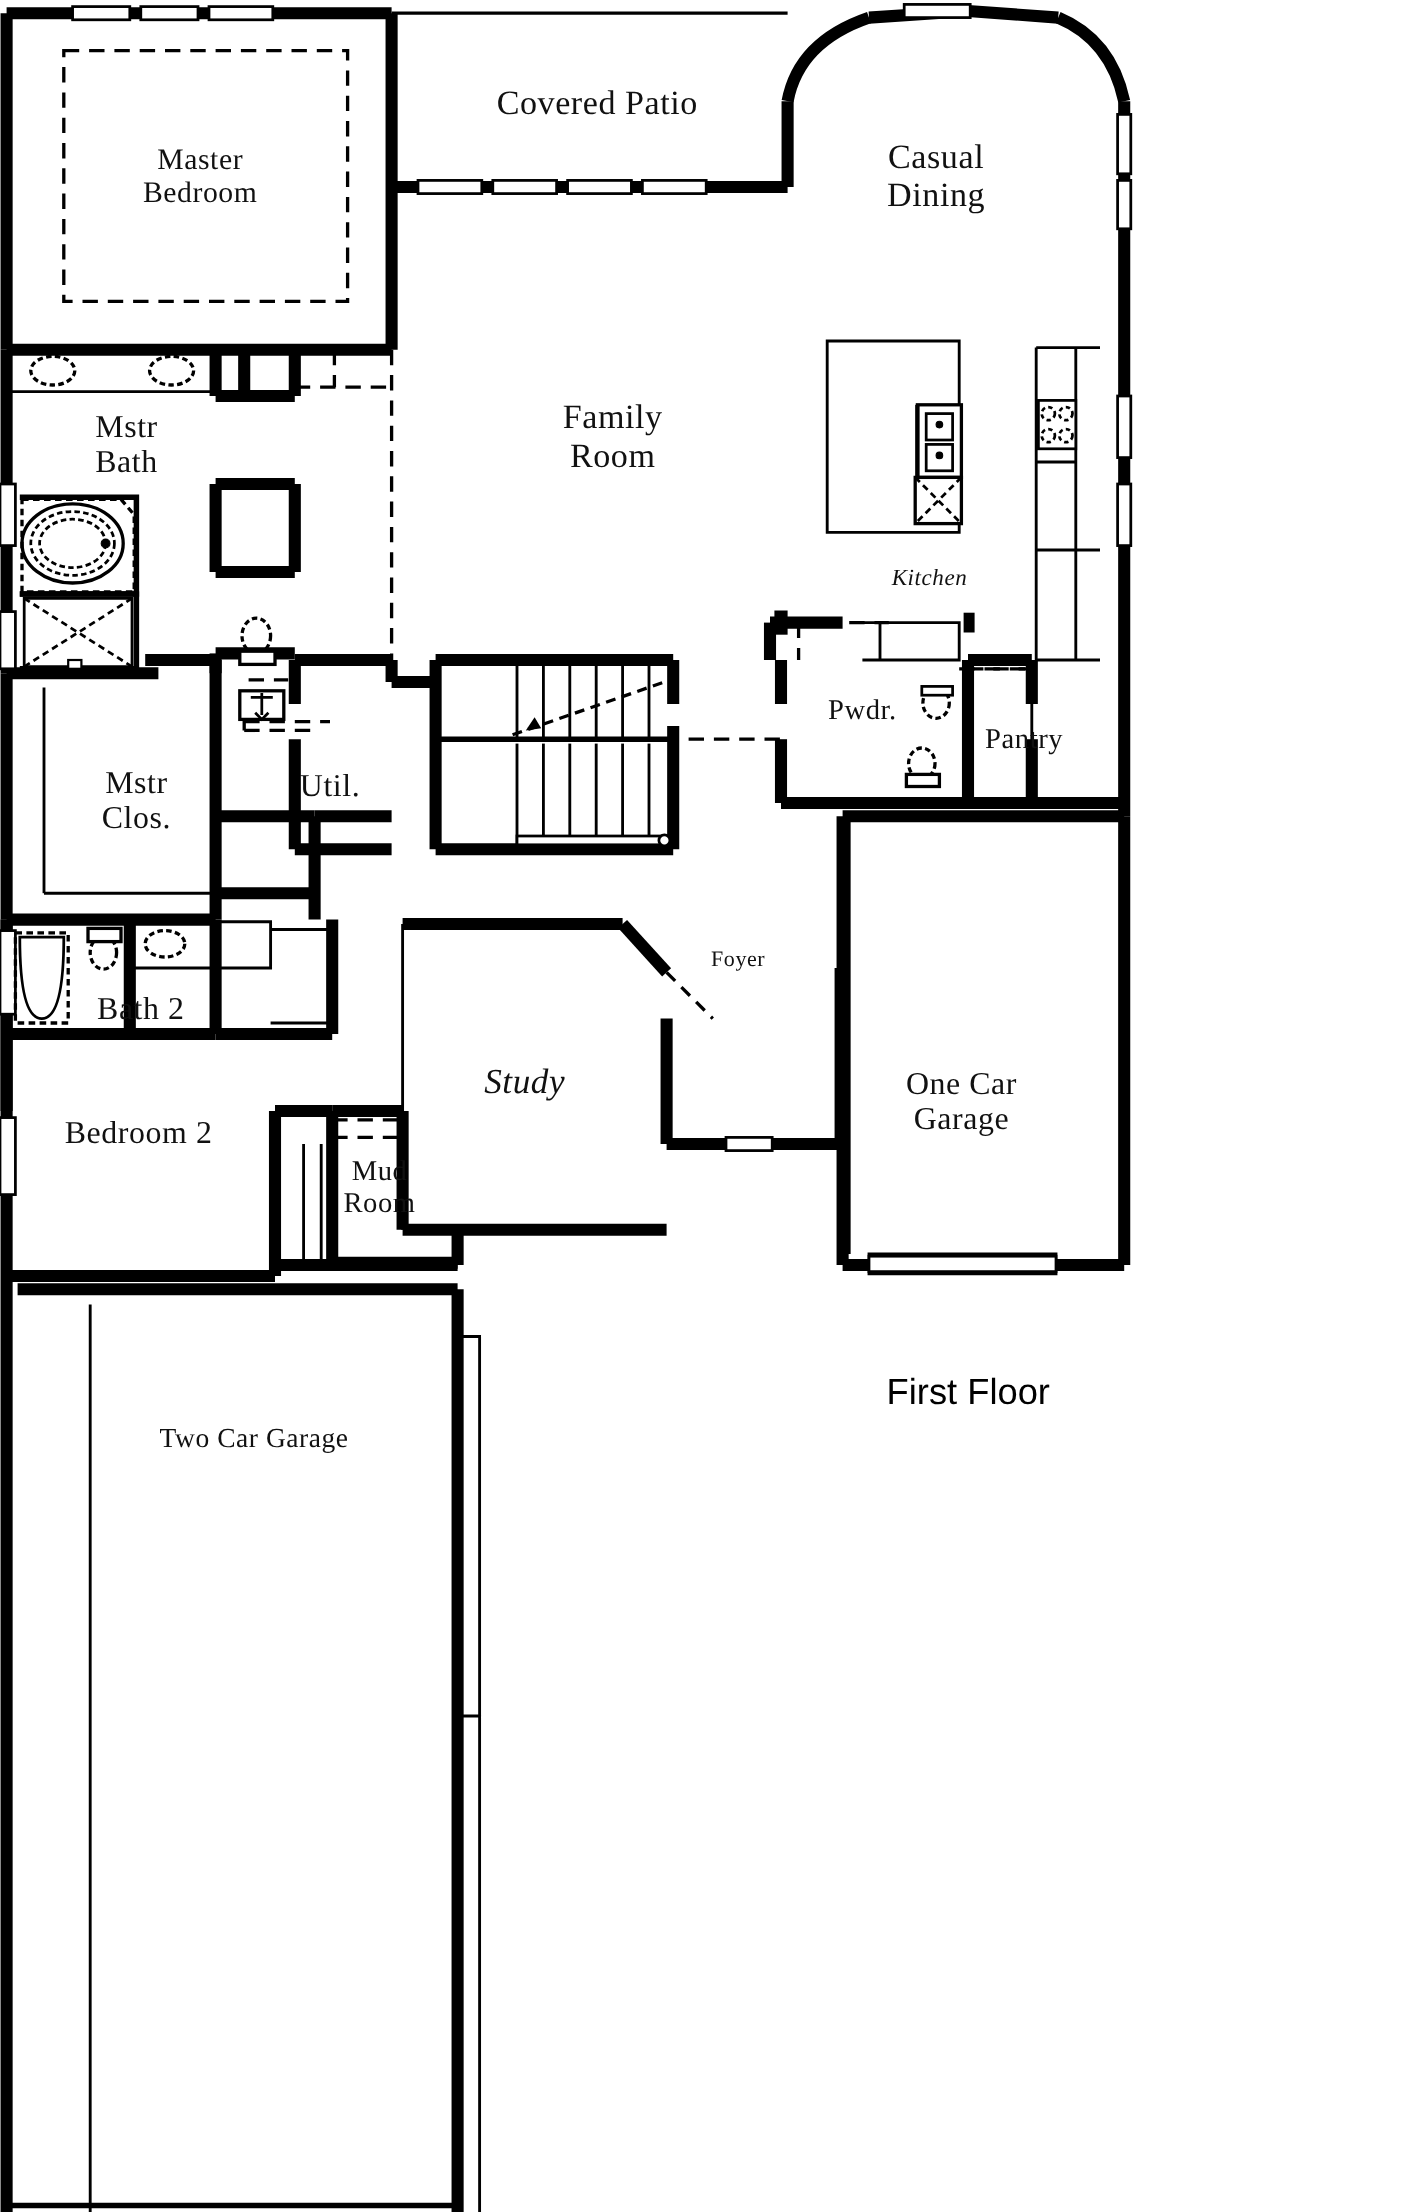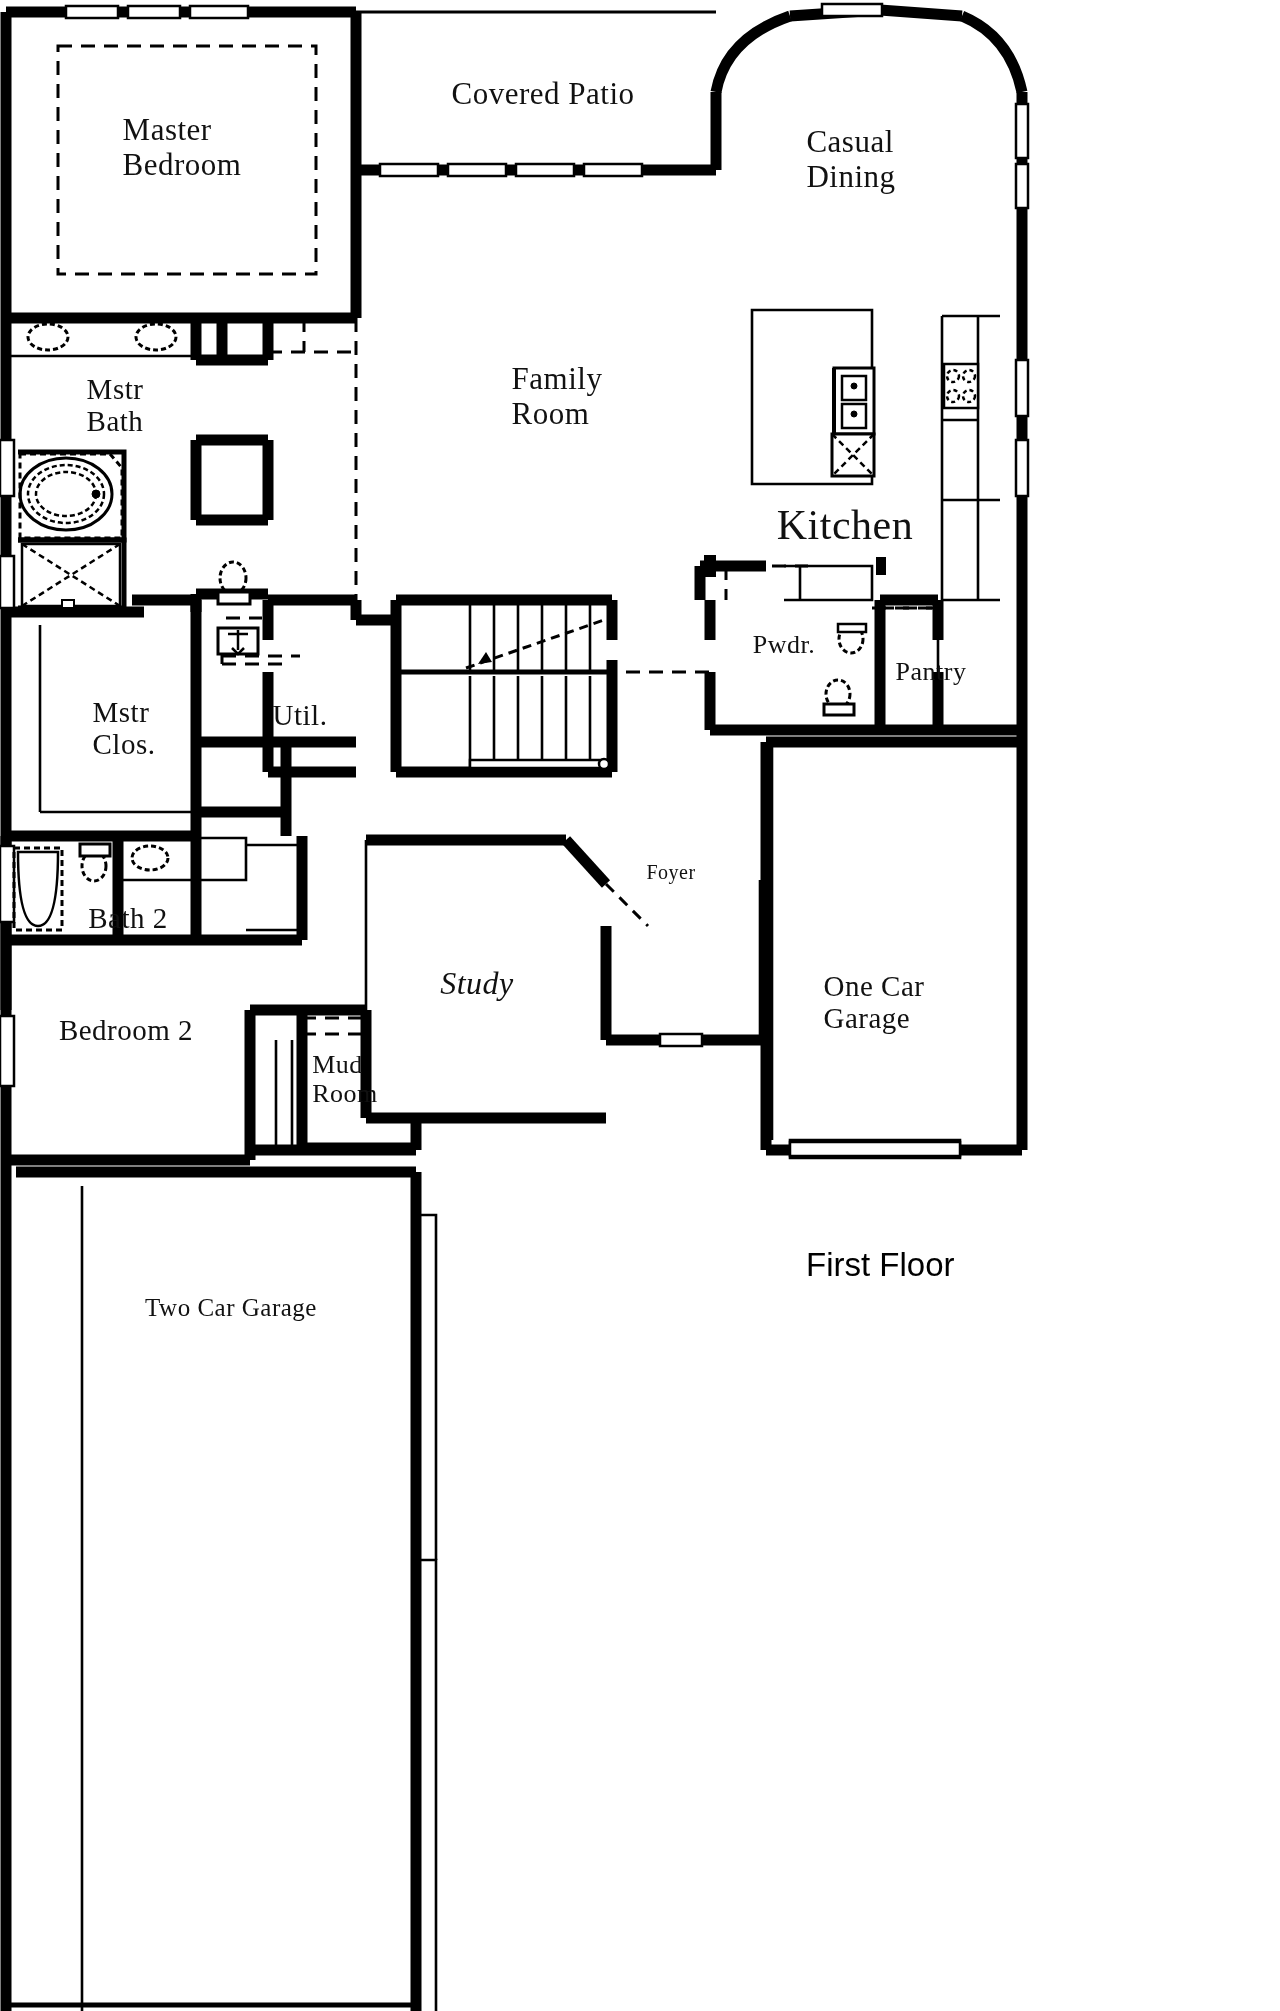--- a/index.html
+++ b/index.html
@@ -4,21 +4,21 @@
 <style>
   html,body{margin:0;padding:0;background:#ffffff;}
   body{width:1280px;height:2011px;overflow:hidden;
        font-family:"Liberation Serif",serif;}
   #plan{position:relative;width:1280px;height:2011px;background:#fff;}
   svg{display:block;}
   .roomlabel{
     position:absolute;
     font-family:"Liberation Serif", serif;
     color:#111;
-    text-align:left;
+    text-align:center;
     line-height:1.12;
     white-space:pre-line;
     letter-spacing:0.5px;
     pointer-events:none;
   }
   .floorlabel{
     position:absolute;
     font-family:"Liberation Sans", sans-serif;
     color:#000;
     font-weight:400;
@@ -345,32 +345,32 @@
 
     <path d="M466 668 L604 620" stroke-width="3" stroke-dasharray="9 6"></path>
     <path d="M486 652 L478 664 L492 662 Z" fill="#000" stroke="none"></path>
 
     <rect x="470" y="760" width="140" height="8" fill="#fff" stroke-width="2.5"></rect>
     <circle cx="604" cy="764" r="5" fill="#fff" stroke-width="2.5"></circle>
   </g>
 
 </svg>
 
-<div class="roomlabel" style="left:182px;top:148px;transform:translate(-50%,-50%);font-size:31px;">Master
+<div class="roomlabel" style="left:182px;top:160px;transform:translate(-50%,-50%);font-size:27px;">Master
 Bedroom</div>
 
 <div class="roomlabel" style="left:543px;top:94px;transform:translate(-50%,-50%);font-size:31px;">Covered Patio</div>
 
 <div class="roomlabel" style="left:851px;top:160px;transform:translate(-50%,-50%);font-size:31px;">Casual
 Dining</div>
 
 <div class="roomlabel" style="left:557px;top:397px;transform:translate(-50%,-50%);font-size:31px;">Family
 Room</div>
 
-<div class="roomlabel" style="left:845px;top:526px;transform:translate(-50%,-50%);font-size:42px;">Kitchen</div>
+<div class="roomlabel" style="left:845px;top:526px;transform:translate(-50%,-50%);font-size:21px;font-style:italic;">Kitchen</div>
 
 <div class="roomlabel" style="left:115px;top:405px;transform:translate(-50%,-50%);font-size:29px;">Mstr
 Bath</div>
 
 <div class="roomlabel" style="left:124px;top:728px;transform:translate(-50%,-50%);font-size:29px;">Mstr
 Clos.</div>
 
 <div class="roomlabel" style="left:300px;top:715px;transform:translate(-50%,-50%);font-size:29px;">Util.</div>
 
 <div class="roomlabel" style="left:784px;top:645px;transform:translate(-50%,-50%);font-size:26px;">Pwdr.</div>

